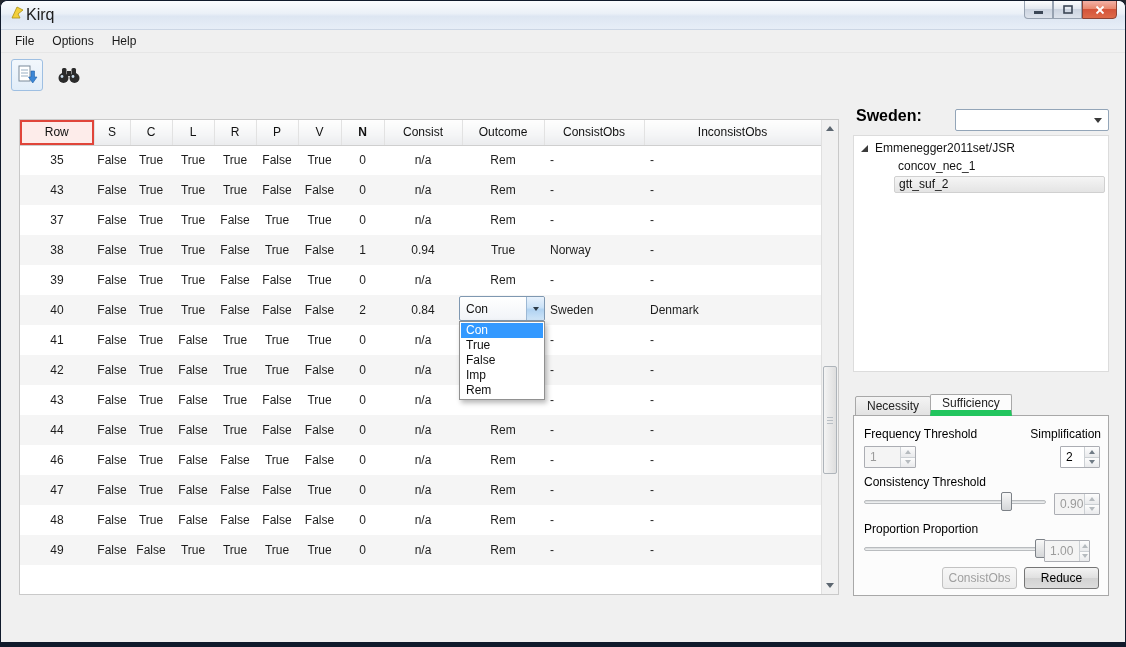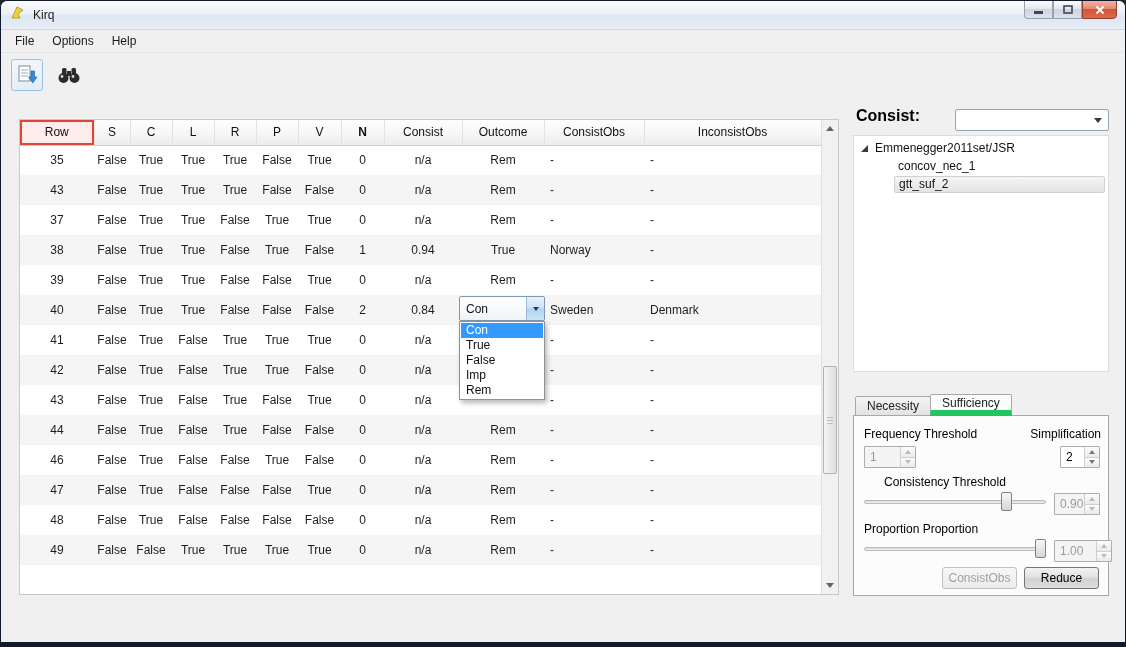--- a/index.html
+++ b/index.html
@@ -7,21 +7,21 @@
                font-family:"Liberation Sans","DejaVu Sans",sans-serif; }
   .window { position:relative; width:1126px; height:647px; background:#f0f0f0;
             border:1px solid #101a2b; border-bottom:5px solid #101a2b;
             border-radius:7px 7px 0 0; overflow:hidden; }
 
   
   .titlebar { position:relative; height:29px;
               background:linear-gradient(180deg,#fafcfe 0%,#eaf0f7 45%,#dde6f2 55%,#e7eef7 100%);
               border-bottom:1px solid #ccd6e4; border-radius:6px 6px 0 0;
               display:flex; align-items:center; padding-left:9px; }
-  .titlebar .title { margin-left:7px; font-size:12px; color:#1c1c1c; }
+  .titlebar .title { margin-left:0; font-size:16px; color:#1c1c1c; }
   .win-controls { position:absolute; right:8px; top:-1px; display:flex; }
   .win-btn { height:19px; width:29px; display:flex; align-items:center; justify-content:center;
              border:1px solid #97a2b1; border-top-color:#7e8a9a;
              background:linear-gradient(#fdfdfd,#e3e8ef 45%,#ccd4e0 50%,#dde3ec); }
   .win-btn.min { border-radius:0 0 0 4px; }
   .win-btn.close { width:35px; border-radius:0 0 4px 0;
              background:linear-gradient(#f3b1a6,#e9896f 45%,#d4543a 50%,#de6a49); border-color:#8c4335; }
 
   
   .menubar { height:23px; display:flex; align-items:center; padding-left:5px;
@@ -88,39 +88,39 @@
   .tabs { position:absolute; left:854px; top:393px; display:flex; align-items:flex-end; height:22px; z-index:2; }
   .tab { height:20px; padding:0 11px; display:flex; align-items:center; font-size:12px; color:#222;
          background:linear-gradient(#f4f4f4,#e2e2e2); border:1px solid #a8a8a8; border-radius:2px 2px 0 0; margin-right:-1px; }
   .tab.active { height:22px; background:#fcfcfc; border-bottom:6px solid #22c55e; position:relative; z-index:3; }
 
   .suff-panel { position:absolute; left:852px; top:414px; width:256px; height:181px;
                 background:#fcfcfc; border:1px solid #a8a8a8; font-size:12px; }
   .lbl { position:absolute; color:#000; }
   .freq-lbl { left:10px; top:11px; }
   .simp-lbl { right:7px; top:11px; }
-  .cons-lbl { left:10px; top:59px;margin-left:20px; }
+  .cons-lbl { left:10px; top:59px; }
   .prop-lbl { left:10px; top:106px; }
 
   .spin { position:absolute; height:22px; background:#fff; border:1px solid #abadb3; border-radius:1px;
           display:flex; align-items:center; font-size:12px; }
   .spin .val { flex:1; padding-left:5px; color:#000; }
   .spin.disabled { background:#f4f4f4; }
   .spin.disabled .val { color:#9b9b9b; }
   .spin .btns { width:15px; align-self:stretch; display:flex; flex-direction:column; border-left:1px solid #ccd0d4; }
   .spin .btns .b { flex:1; display:flex; align-items:center; justify-content:center; background:linear-gradient(#fdfdfd,#e9eaec); }
   .spin .btns .b + .b { border-top:1px solid #ccd0d4; }
   .tri-up-s  { width:0; height:0; border-left:3px solid transparent; border-right:3px solid transparent; border-bottom:4px solid #707b85; }
   .tri-down-s{ width:0; height:0; border-left:3px solid transparent; border-right:3px solid transparent; border-top:4px solid #707b85; }
   .spin.disabled .tri-up-s { border-bottom-color:#b6bbbf; }
   .spin.disabled .tri-down-s { border-top-color:#b6bbbf; }
   .freq-spin { left:10px; top:30px; width:52px; }
   .simp-spin { left:206px; top:30px; width:40px; }
   .cons-spin { left:200px; top:77px; width:46px; }
-  .prop-spin { left:200px; top:124px; width:58px;gap:6px; }
+  .prop-spin { left:190px; top:124px; width:46px;gap:6px; }
 
   .slider { position:absolute; width:182px; height:20px; }
   .cons-slider { left:10px; top:76px; }
   .prop-slider { left:10px; top:123px; }
   .slider .track { position:absolute; left:0; right:0; top:8px; height:4px; background:#eef0f1;
                    border:1px solid #b9bcbf; border-radius:2px; box-shadow:inset 0 1px 1px rgba(0,0,0,0.08); }
   .slider .handle { position:absolute; top:0; width:11px; height:19px;
                     background:linear-gradient(#f8f8f8,#d4d6d8); border:1px solid #7c8187; border-radius:2px; }
 
   .btn { position:absolute; width:75px; height:22px; display:flex; align-items:center; justify-content:center;
@@ -439,21 +439,21 @@
     </span>
   </div>
   <div class="combo-list" id="combo-list">
       <div class="opt hl" style="background: rgb(51, 153, 255);">Con</div>
       <div class="opt">True</div>
       <div class="opt">False</div>
       <div class="opt">Imp</div>
       <div class="opt">Rem</div>
     </div>
 
-  <div class="session-label">Consist:</div>
+  <div class="session-label">Sweden:</div>
   <div class="session-combo">
     <span></span>
     <span class="sc-arrow"></span>
   </div>
 
   <div class="tree-panel" id="tree">
       <div class="tree-item level0">
         <span class="twisty">
           <svg width="9" height="9">
             <polygon points="8,1 8,8 1,8" fill="#3b3b3b"></polygon>

